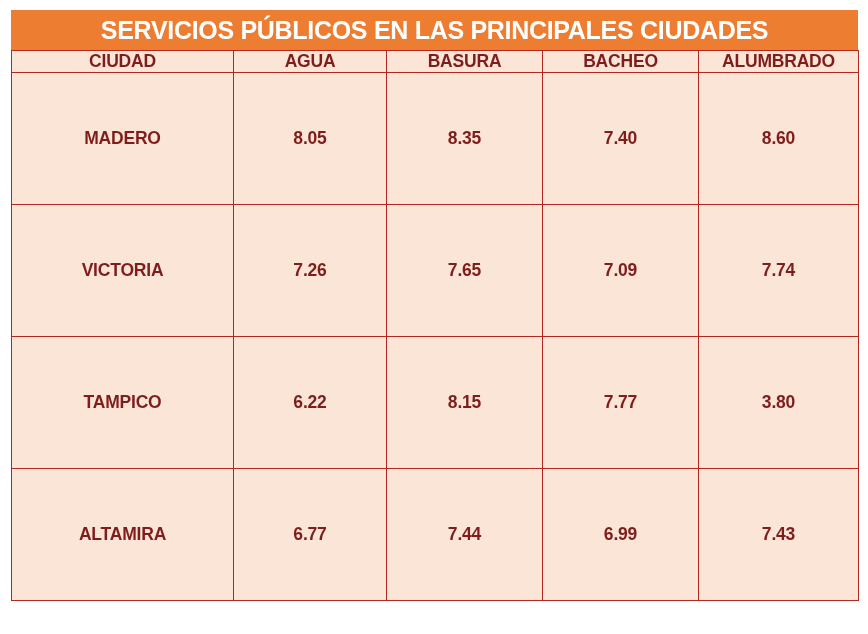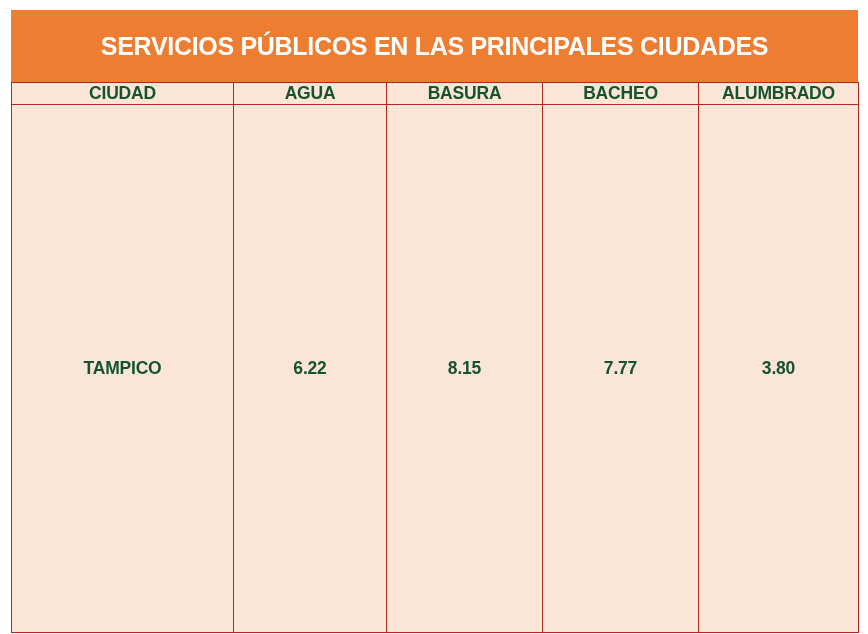--- a/index.html
+++ b/index.html
@@ -10,21 +10,21 @@
     font-family: "Liberation Sans", sans-serif;
   }
   .slide {
     width: 868px;
     height: 634px;
     background: #FFFFFF;
     padding: 10px 10px 0 11px;
   }
   .title-bar {
     width: 847px;
-    height: 72px;
+    height: 40px;
     background: #ED7D31;
     display: flex;
     align-items: center;
     justify-content: center;
   }
   .title-bar .title-text {
     color: #FFFFFF;
     font-size: 25px;
     font-weight: bold;
     letter-spacing: -0.3px;
@@ -34,21 +34,21 @@
     width: 847px;
     height: 551px;
     border-collapse: collapse;
     table-layout: fixed;
   }
   table.services td, table.services th {
     border: 1.6px solid #B22820;
     background: #FBE5D6;
     text-align: center;
     vertical-align: middle;
-    color: #14532d;
+    color: #7f1d1d;
     font-weight: bold;
     font-size: 17.5px;
     letter-spacing: -0.2px;
     padding: 0;
   }
   col.c-ciudad   { width: 222px; }
   col.c-agua     { width: 153px; }
   col.c-basura   { width: 156px; }
   col.c-bacheo   { width: 156px; }
   col.c-alumbrado{ width: 160px; }
@@ -74,22 +74,43 @@
       <tr>
         <th>CIUDAD</th>
         <th>AGUA</th>
         <th>BASURA</th>
         <th>BACHEO</th>
         <th>ALUMBRADO</th>
       </tr>
     </thead>
     <tbody>
       <tr>
+        <td>MADERO</td>
+        <td>8.05</td>
+        <td>8.35</td>
+        <td>7.40</td>
+        <td>8.60</td>
+      </tr>
+      <tr>
+        <td>VICTORIA</td>
+        <td>7.26</td>
+        <td>7.65</td>
+        <td>7.09</td>
+        <td>7.74</td>
+      </tr>
+      <tr>
         <td>TAMPICO</td>
         <td>6.22</td>
         <td>8.15</td>
         <td>7.77</td>
         <td>3.80</td>
+      </tr>
+      <tr>
+        <td>ALTAMIRA</td>
+        <td>6.77</td>
+        <td>7.44</td>
+        <td>6.99</td>
+        <td>7.43</td>
       </tr>
     </tbody>
   </table>
 
 </div>
 
 </body></html>

